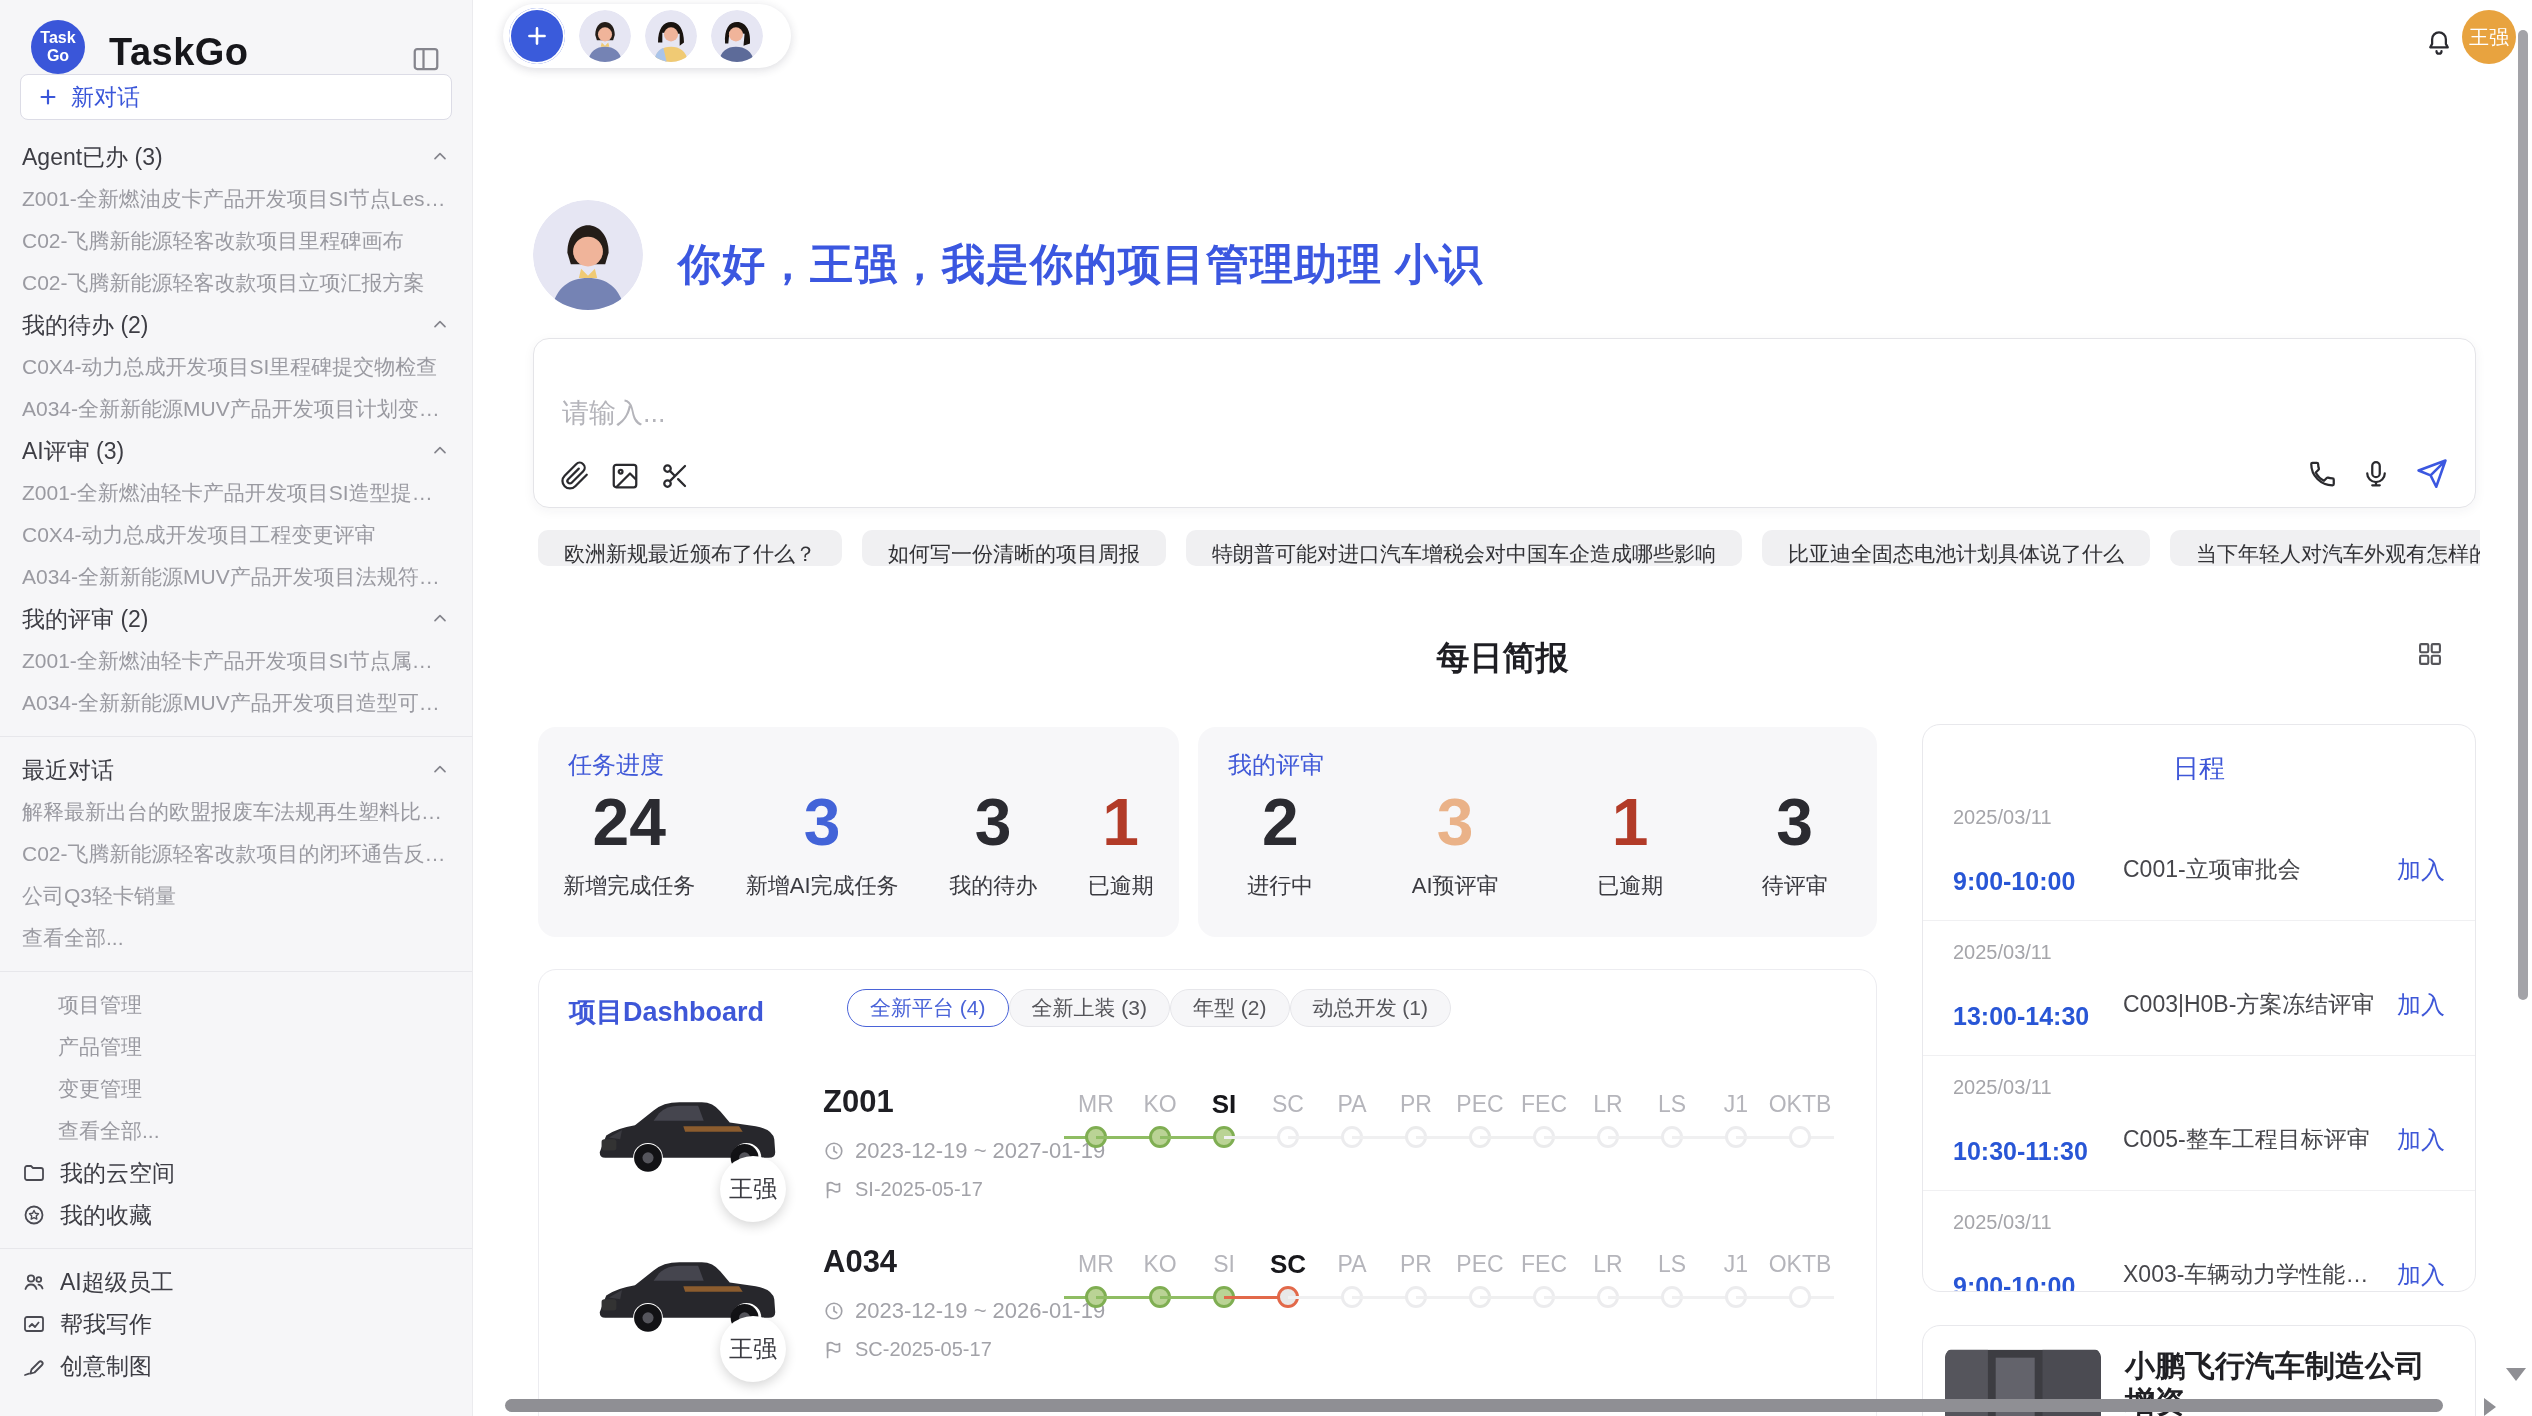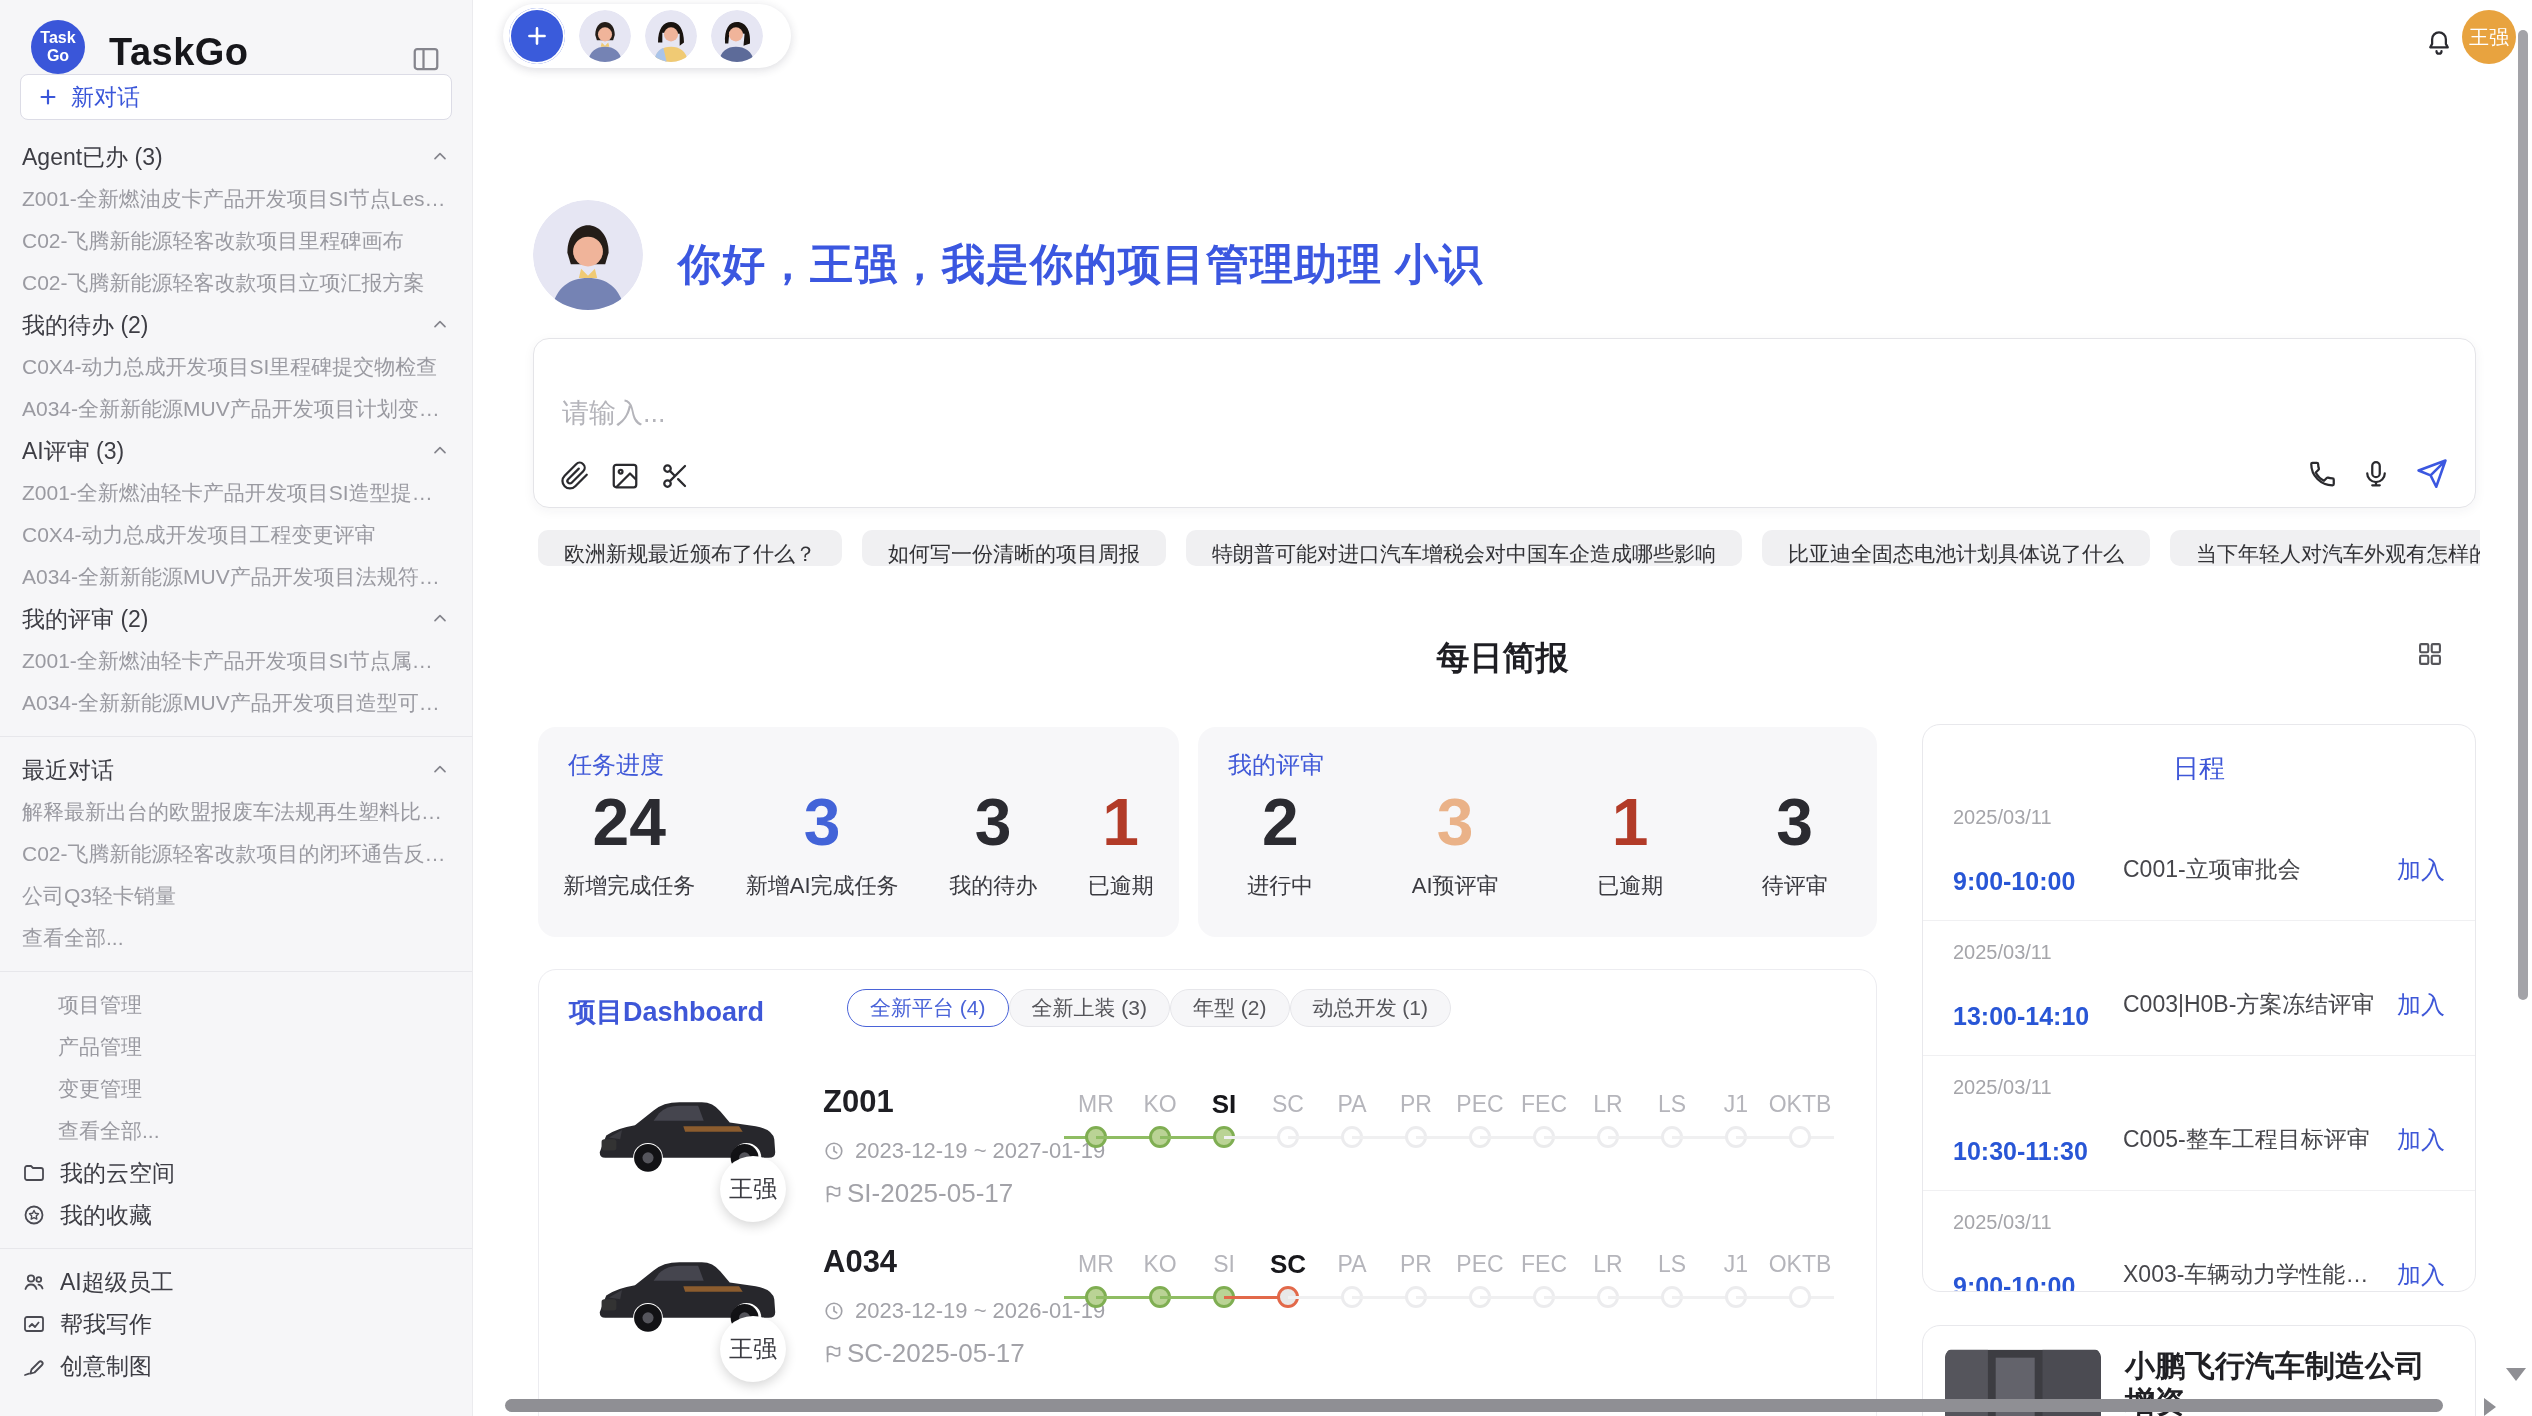--- a/index.html
+++ b/index.html
@@ -69,21 +69,21 @@
   .dash-title { position:absolute; left:30px; top:24px; font-size:27px; font-weight:700; color:#3e57d8; }
   .tabs { position:absolute; left:308px; top:19px; display:flex; }
   .tab { height:38px; line-height:36px; padding:0 22px; border-radius:19px; font-size:21px; color:#55555a; background:#f6f6f8; border:1px solid #e6e6ea; cursor:pointer; white-space:nowrap; }
   .tab.active { color:#4a63d8; border-color:#4a63d8; background:#fff; }
   .proj { position:absolute; left:0; width:100%; height:160px; }
   .p1 { top:100px; } .p2 { top:260px; } .p3 { top:420px; }
   .car { position:absolute; left:50px; top:8px; width:196px; height:104px; }
   .owner { position:absolute; left:181px; top:86px; width:66px; height:66px; border-radius:50%; background:#fff; box-shadow:0 4px 12px rgba(0,0,0,.16); display:flex; align-items:center; justify-content:center; font-size:24px; color:#3a3a40; }
   .p-code { position:absolute; left:284px; top:14px; font-size:31px; font-weight:700; color:#1f1f24; }
   .p-date { position:absolute; left:284px; top:68px; display:flex; align-items:center; gap:10px; font-size:22px; color:#a2a2a8; }
-  .p-flag { position:absolute; left:284px; top:108px; display:flex; align-items:center; gap:2px; font-size:26px; color:#a2a2a8; }
+  .p-flag { position:absolute; left:284px; top:108px; display:flex; align-items:center; gap:10px; font-size:20px; color:#a2a2a8; }
   .stepper { position:absolute; left:525px; top:18px; width:770px; display:flex; overflow:hidden; }
   .ms-cell { width:64px; position:relative; }
   .ms-lbl { height:32px; line-height:32px; text-align:center; font-size:23px; color:#b5b5bb; }
   .ms-lbl.ms-current { color:#17171b; font-weight:700; font-size:26px; }
   .ms-track { position:relative; height:36px; margin-top:4px; }
   .ms-seg { position:absolute; left:-32px; width:64px; top:12px; height:3px; }
   .ms-seg-out { left:32px; width:40px; }
   .ms-dot { position:absolute; left:50%; margin-left:-11px; top:2px; width:22px; height:22px; border-radius:50%; border:3px solid #eee; background:#fff; }
   .dot-done { background:#bad395; border-color:#7fae52; }
   .dot-pending { background:#fff; border-color:#ececee; }
@@ -781,21 +781,21 @@
       <div class="s-date">2025/03/11</div>
       <div class="s-row">
         <span class="s-time">9:00-10:00</span>
         <span class="s-name">C001-立项审批会</span>
         <span class="s-join">加入</span>
       </div>
     </div>
     <div class="sched-item">
       <div class="s-date">2025/03/11</div>
       <div class="s-row">
-        <span class="s-time">13:00-14:10</span>
+        <span class="s-time">13:00-14:30</span>
         <span class="s-name">C003|H0B-方案冻结评审</span>
         <span class="s-join">加入</span>
       </div>
     </div>
     <div class="sched-item">
       <div class="s-date">2025/03/11</div>
       <div class="s-row">
         <span class="s-time">10:30-11:30</span>
         <span class="s-name">C005-整车工程目标评审</span>
         <span class="s-join">加入</span>

